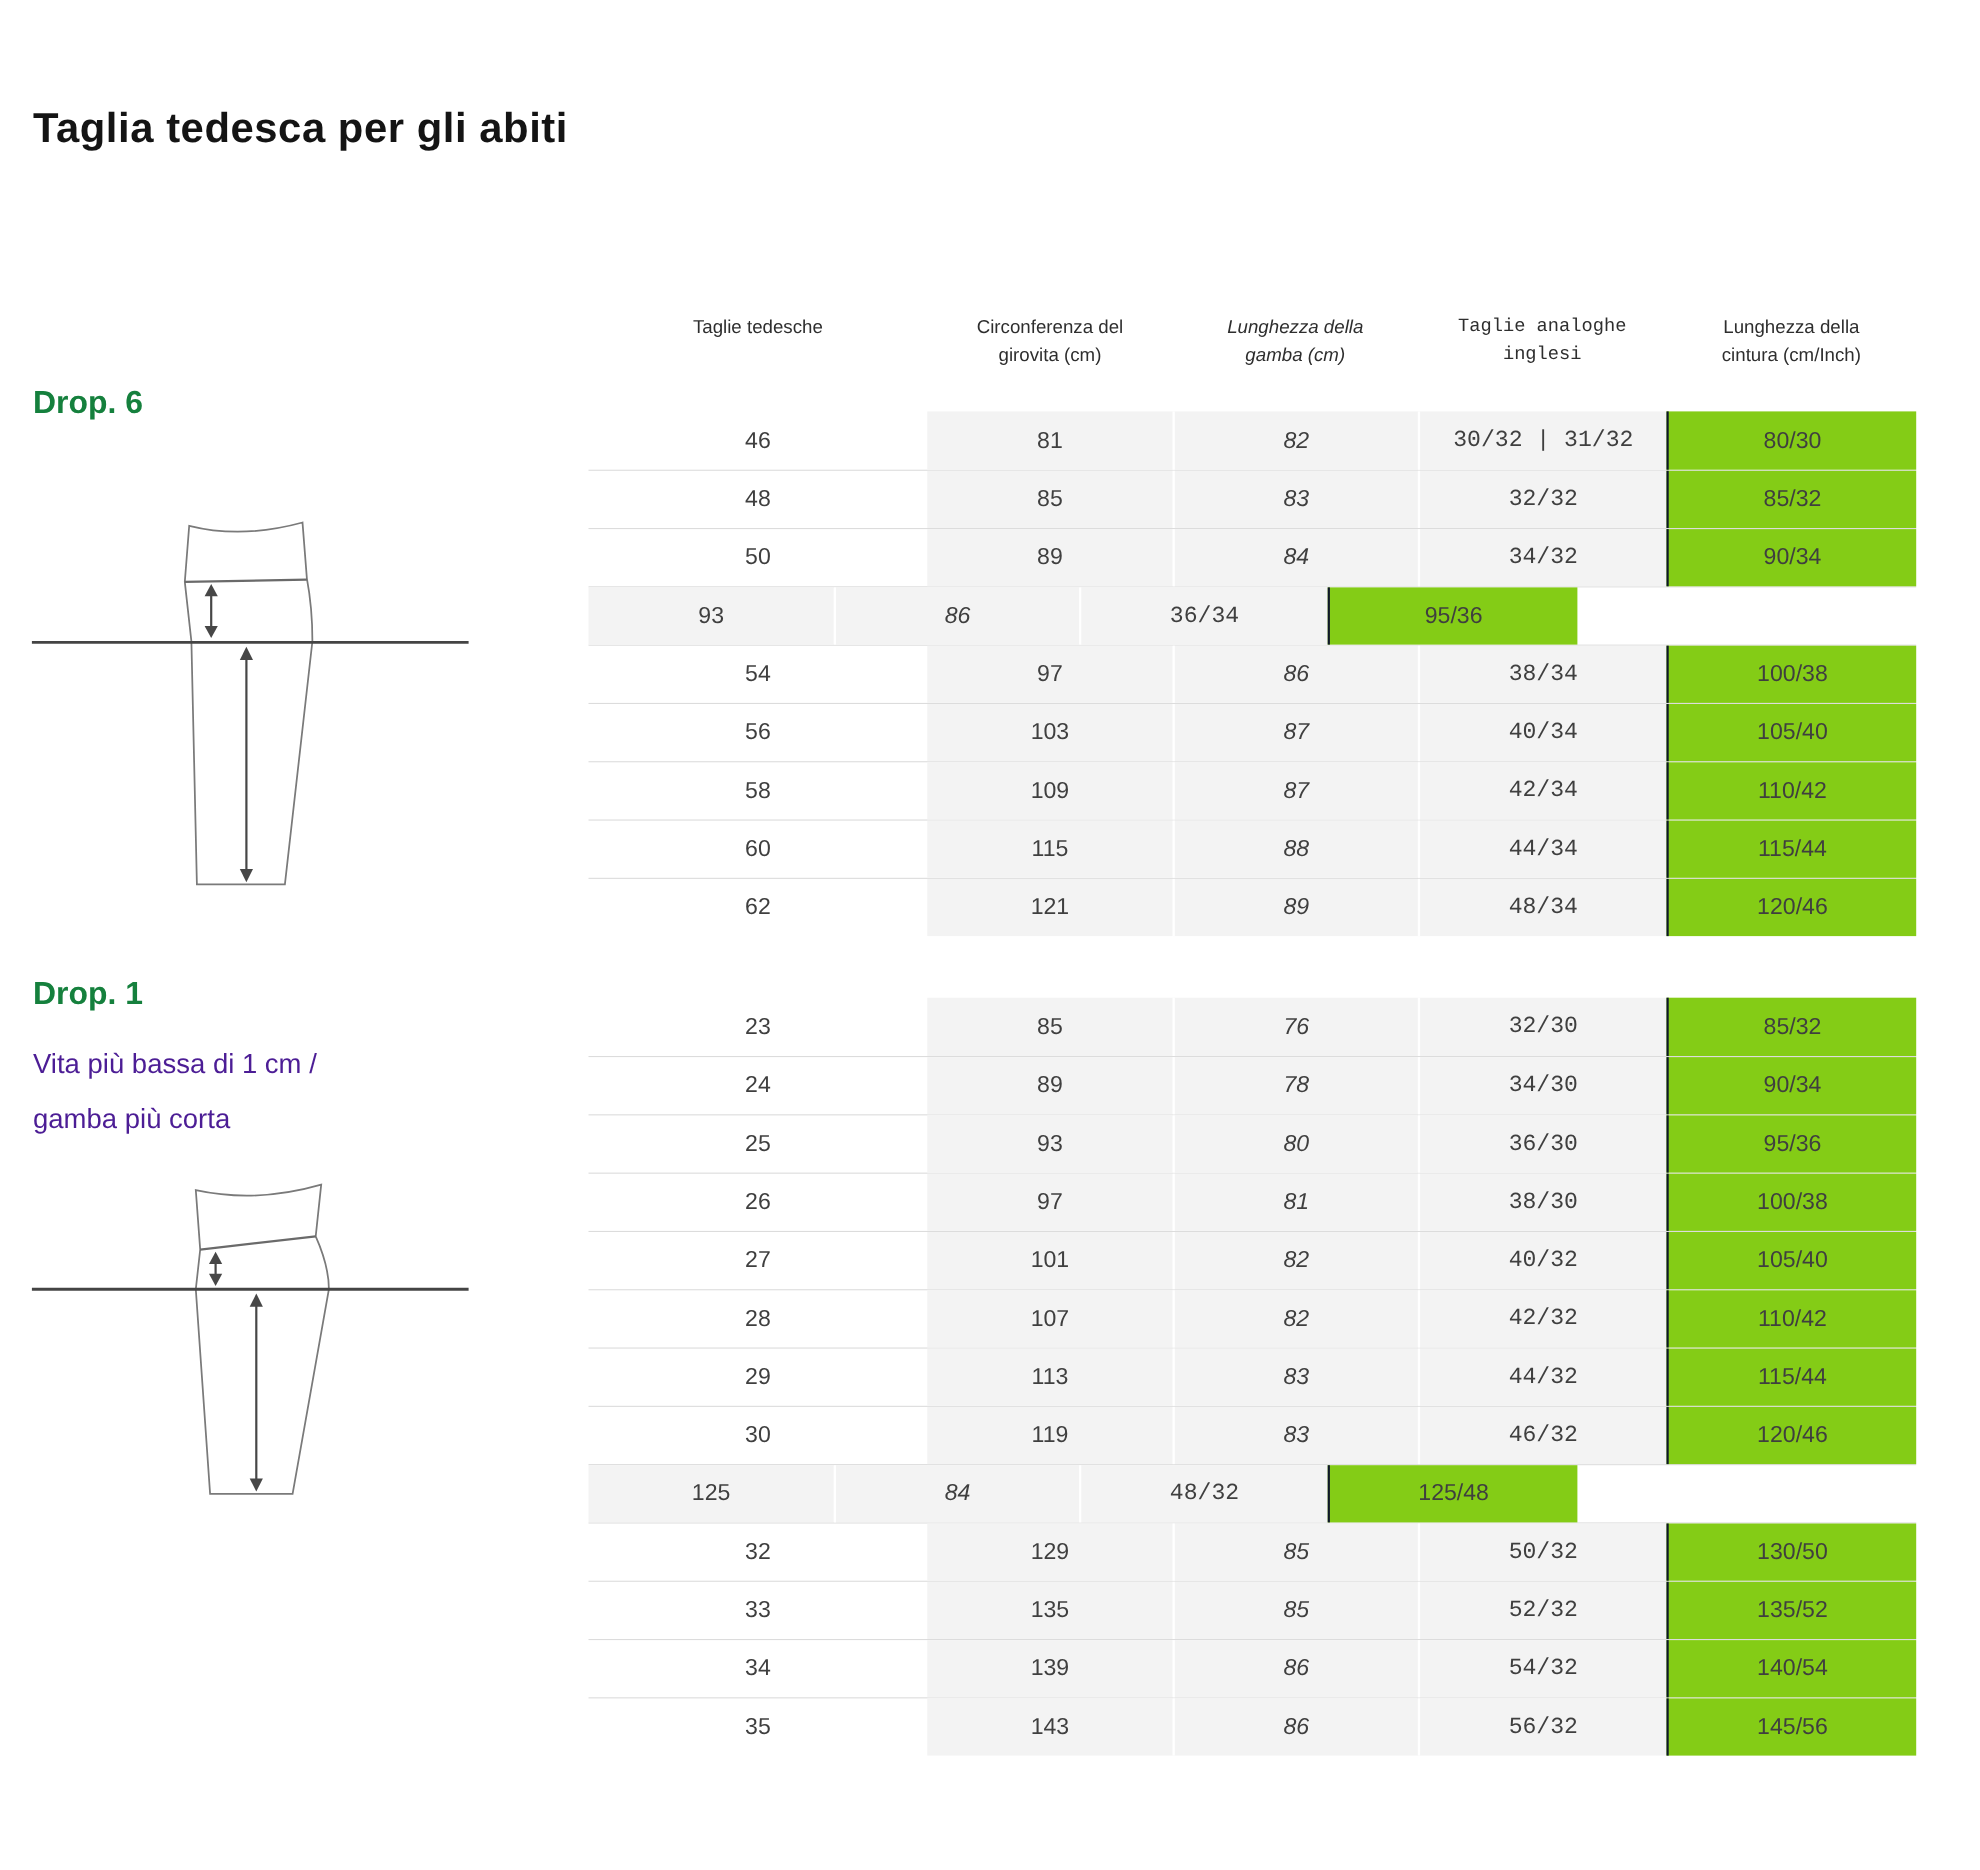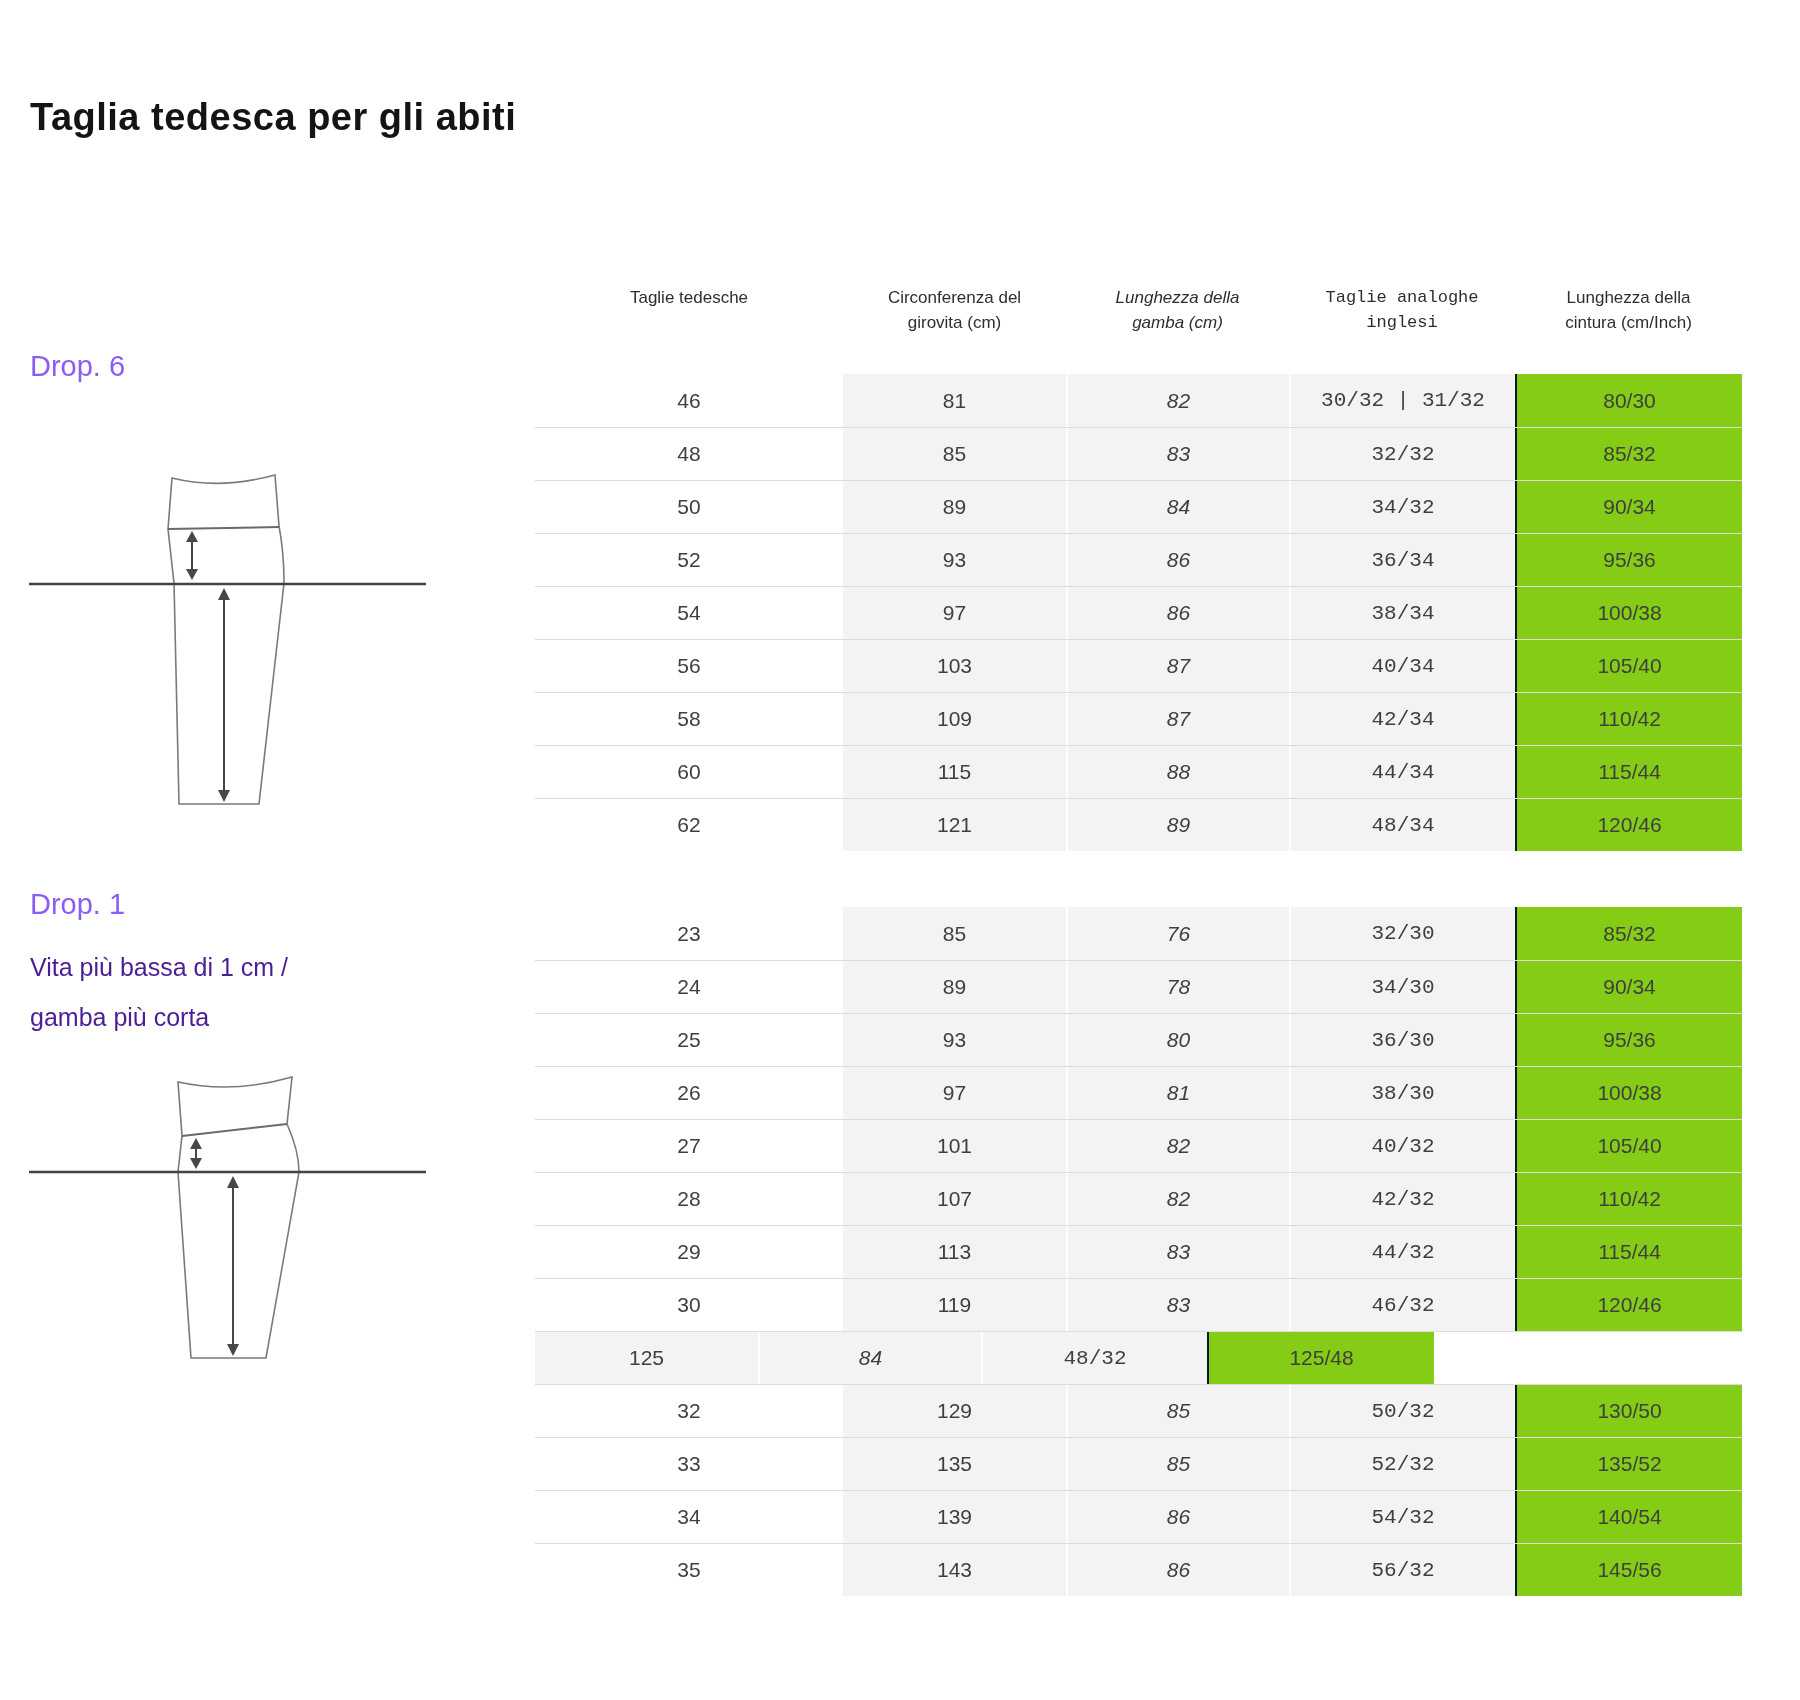--- a/index.html
+++ b/index.html
@@ -13,21 +13,21 @@
   *{box-sizing:border-box;}
 
   .page-title{
     position:absolute;left:30px;top:96px;
     font-size:38px;font-weight:bold;color:#141414;
     letter-spacing:.5px;margin:0;
   }
 
   .drop-label{
     position:absolute;left:30px;
-    font-size:29px;font-weight:normal;color:#8b5cf6;margin:0;
+    font-size:29px;font-weight:bold;color:#15803d;margin:0;
   }
   #drop6-label{top:350px;}
   #drop4-label{top:888px;}
 
   .drop-note{
     position:absolute;left:30px;top:942px;
     font-size:25px;line-height:50px;color:#4c1d95;
   }
 
   .diagram{position:absolute;left:28px;}
@@ -129,21 +129,20 @@
           <div class="t-cell c4">85/32</div>
         </div>
         <div class="t-row">
           <div class="t-cell c0">50</div>
           <div class="t-cell c1">89</div>
           <div class="t-cell c2">84</div>
           <div class="t-cell c3">34/32</div>
           <div class="t-cell c4">90/34</div>
         </div>
         <div class="t-row">
-          <div class="t-cell c0">52</div>
           <div class="t-cell c1">93</div>
           <div class="t-cell c2">86</div>
           <div class="t-cell c3">36/34</div>
           <div class="t-cell c4">95/36</div>
         </div>
         <div class="t-row">
           <div class="t-cell c0">54</div>
           <div class="t-cell c1">97</div>
           <div class="t-cell c2">86</div>
           <div class="t-cell c3">38/34</div>

